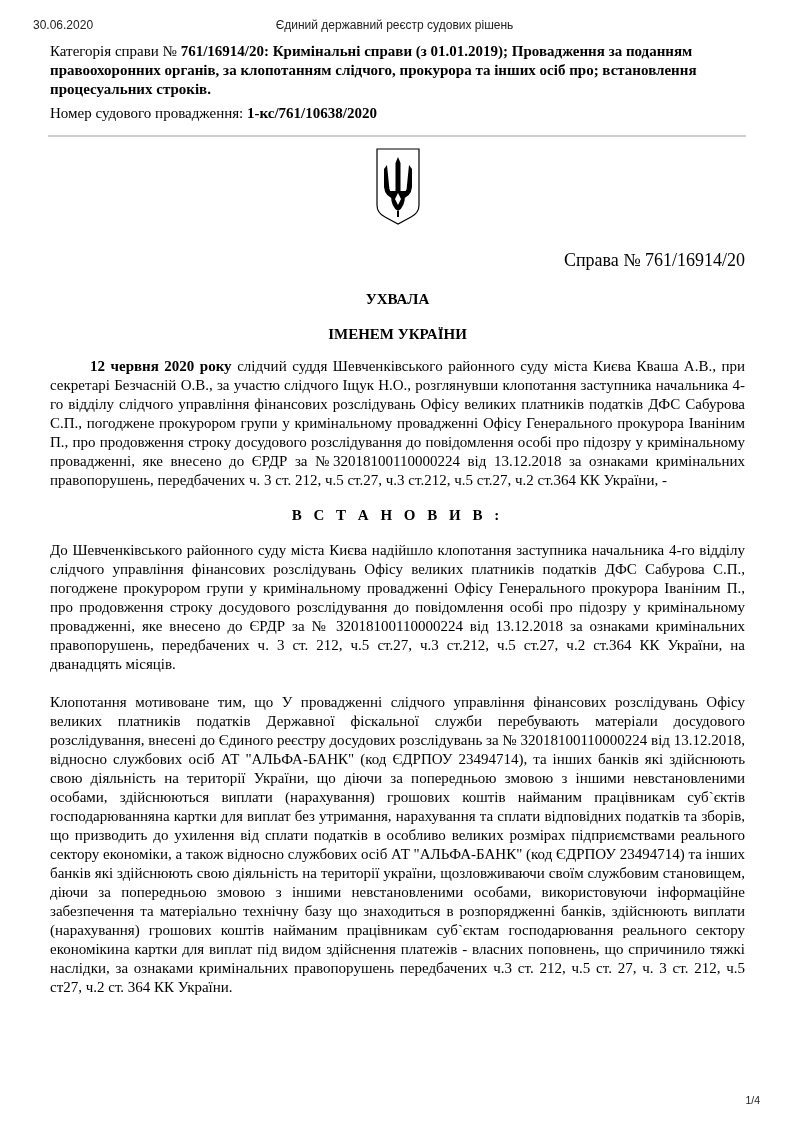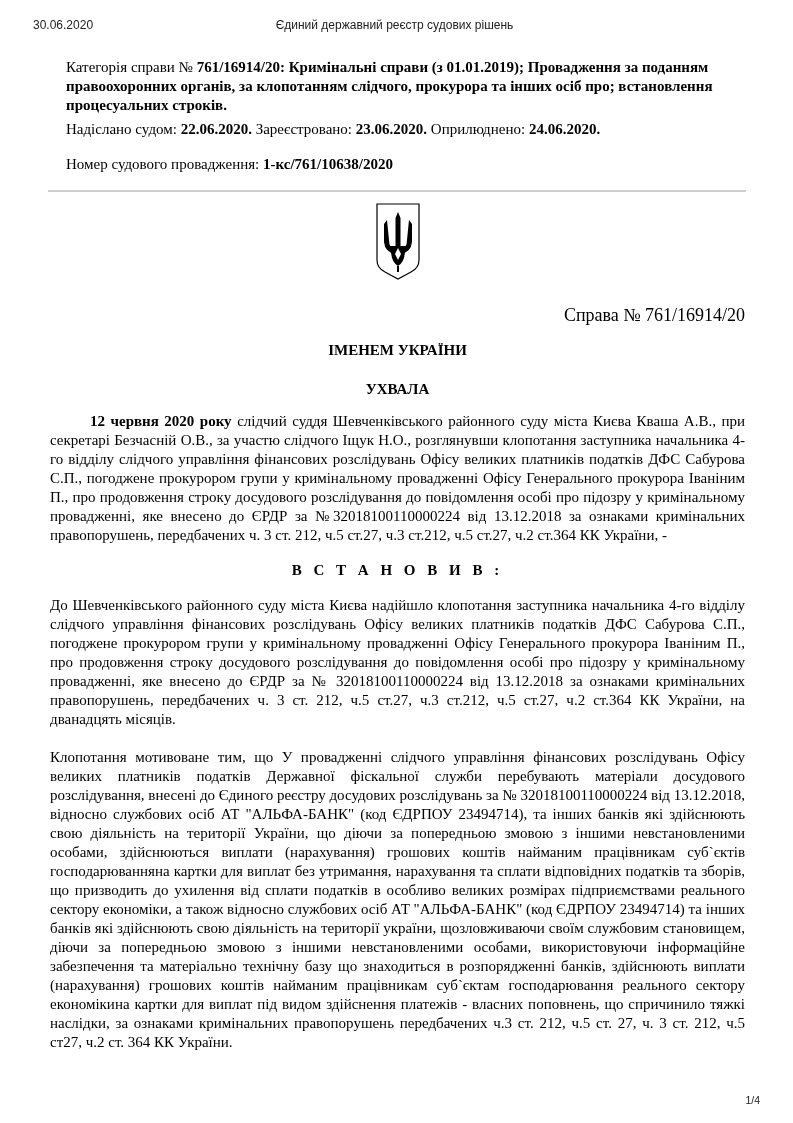--- a/index.html
+++ b/index.html
@@ -4,21 +4,21 @@
 <style>
   html, body { margin:0; padding:0; background:#fff; }
   body { width:793px; height:1123px; position:relative; overflow:hidden; color:#000; }
   .page-header { position:absolute; top:14px; left:0; width:793px; height:18px; font-family:"Liberation Sans", sans-serif; font-size:12px; color:#222; }
   .page-header .date { position:absolute; left:33px; top:4px; }
   .page-header .site { position:absolute; left:0; right:4px; top:4px; text-align:center; }
   .page-footer { position:absolute; top:1094px; left:0; width:793px; font-family:"Liberation Sans", sans-serif; font-size:10.5px; color:#222; }
   .page-footer .url { position:absolute; left:33px;margin-top:29px; }
   .page-footer .pg { position:absolute; right:33px; }
   .doc { position:absolute; left:50px; top:42px; width:695px; font-family:"Liberation Serif", serif; font-size:15px; line-height:19px; }
-  .meta p { margin:16px; }
+  .meta p { margin:0; }
   .meta .cat { margin-bottom:2px; }
   .meta .line { margin-top:5px; }
   .hr { border:none; border-top:2px solid #cfcfcf; margin:12px 0 0 -2px; width:698px; height:0; }
   .coat { display:block; margin:10px auto 0; width:46px; height:80px; }
   .right-line { text-align:right; font-size:18px; margin:0; }
   .case-no { margin-top:24px; }
   .proc-no { margin-top:18px; }
   .title { text-align:center; font-weight:bold; margin:0; }
   .t1 { margin-top:20px; }
   .t2 { margin-top:16px; }
@@ -33,40 +33,39 @@
 <body>
 
 <div class="page-header">
   <span class="date">30.06.2020</span>
   <span class="site">Єдиний державний реєстр судових рішень</span>
 </div>
 
 <div class="doc">
   <div class="meta">
     <p class="cat"><span>Категорія справи № </span><b>761/16914/20: Кримінальні справи (з 01.01.2019); Провадження за поданням правоохоронних органів, за клопотанням слідчого, прокурора та інших осіб про; встановлення процесуальних строків.</b></p>
-    <p class="line"><span>Надіслано судом: </span><b>22.06.2020.</b><span> Зареєстровано: </span><b>23.06.2020.</b><span> Оприлюднено: </span><b>24.06.2020.</b></p>
     <p class="line"><span>Номер судового провадження: </span><b>1-кс/761/10638/2020</b></p>
   </div>
   <hr class="hr">
 
   <svg class="coat" viewBox="0 0 46 80">
     <path d="M2 2 H44 V58 Q44 66 36 70 L23 77 L10 70 Q2 66 2 58 Z" fill="#fff" stroke="#000" stroke-width="1.2"></path>
     <path d="M23 10 L25.5 16 V44 H20.5 V16 Z" fill="#000"></path>
     <path d="M9 22 L12 18 L14 38 Q14 46 20 48 L20 52 Q10 50 9 40 Z" fill="#000"></path>
     <path d="M37 22 L34 18 L32 38 Q32 46 26 48 L26 52 Q36 50 37 40 Z" fill="#000"></path>
     <path d="M12 44 L34 44 L34 48 L12 48 Z" fill="#000"></path>
     <path d="M16 48 Q16 60 23 64 Q30 60 30 48 Z" fill="#000"></path>
     <path d="M23 46 L20 52 L23 58 L26 52 Z" fill="#fff"></path>
     <path d="M23 64 V70" stroke="#000" stroke-width="2"></path>
   </svg>
 
   <p class="right-line case-no">Справа № 761/16914/20</p>
 
+  <p class="title t1">УХВАЛА</p>
   <p class="title t2">ІМЕНЕМ УКРАЇНИ</p>
-  <p class="title t1">УХВАЛА</p>
 
   <p class="par intro"><b>12 червня 2020 року</b><span> слідчий суддя Шевченківського районного суду міста Києва Кваша А.В., при секретарі Безчасній О.В., за участю слідчого Іщук Н.О., розглянувши клопотання заступника начальника 4-го відділу слідчого управління фінансових розслідувань Офісу великих платників податків ДФС Сабурова С.П., погоджене прокурором групи у кримінальному провадженні Офісу Генерального прокурора Іваніним П., про продовження строку досудового розслідування до повідомлення особі про підозру у кримінальному провадженні, яке внесено до ЄРДР за №32018100110000224 від 13.12.2018 за ознаками кримінальних правопорушень, передбачених ч. 3 ст. 212, ч.5 ст.27, ч.3 ст.212, ч.5 ст.27, ч.2 ст.364 КК України, -</span></p>
 
   <p class="ustanovyv">В С Т А Н О В И В :</p>
 
   <p class="par p1">До Шевченківського районного суду міста Києва надійшло клопотання заступника начальника 4-го відділу слідчого управління фінансових розслідувань Офісу великих платників податків ДФС Сабурова С.П., погоджене прокурором групи у кримінальному провадженні Офісу Генерального прокурора Іваніним П., про продовження строку досудового розслідування до повідомлення особі про підозру у кримінальному провадженні, яке внесено до ЄРДР за № 32018100110000224 від 13.12.2018 за ознаками кримінальних правопорушень, передбачених ч. 3 ст. 212, ч.5 ст.27, ч.3 ст.212, ч.5 ст.27, ч.2 ст.364 КК України, на дванадцять місяців.</p>
   <p class="par p2">Клопотання мотивоване тим, що У провадженні слідчого управління фінансових розслідувань Офісу великих платників податків Державної фіскальної служби перебувають матеріали досудового розслідування, внесені до Єдиного реєстру досудових розслідувань за № 32018100110000224 від 13.12.2018, відносно службових осіб АТ "АЛЬФА-БАНК" (код ЄДРПОУ 23494714), та інших банків які здійснюють свою діяльність на території України, що діючи за попередньою змовою з іншими невстановленими особами, здійснюються виплати (нарахування) грошових коштів найманим працівникам суб`єктів господарюванняна картки для виплат без утримання, нарахування та сплати відповідних податків та зборів, що призводить до ухилення від сплати податків в особливо великих розмірах підприємствами реального сектору економіки, а також відносно службових осіб АТ "АЛЬФА-БАНК" (код ЄДРПОУ 23494714) та інших банків які здійснюють свою діяльність на території україни, щозловживаючи своїм службовим становищем, діючи за попередньою змовою з іншими невстановленими особами, використовуючи інформаційне забезпечення та матеріально технічну базу що знаходиться в розпорядженні банків, здійснюють виплати (нарахування) грошових коштів найманим працівникам суб`єктам господарювання реального сектору економікина картки для виплат під видом здійснення платежів - власних поповнень, що спричинило тяжкі наслідки, за ознаками кримінальних правопорушень передбачених ч.3 ст. 212, ч.5 ст. 27, ч. 3 ст. 212, ч.5 ст27, ч.2 ст. 364 КК України.</p>
 </div>
 
 <div class="page-footer">

